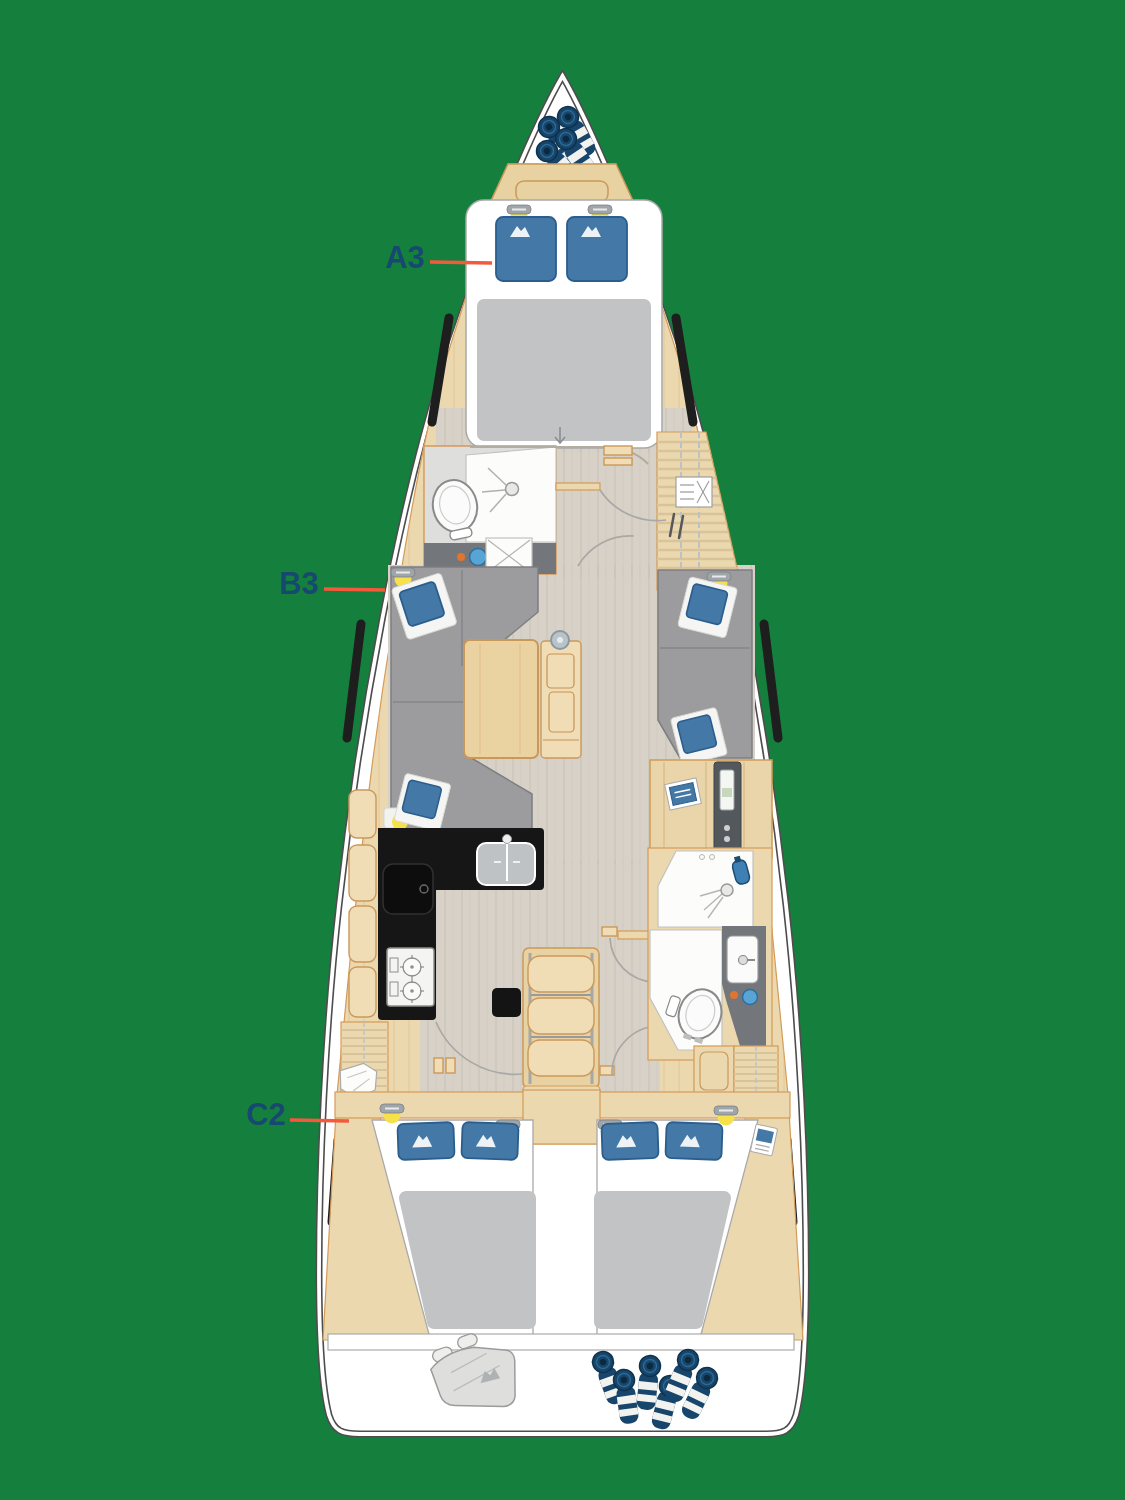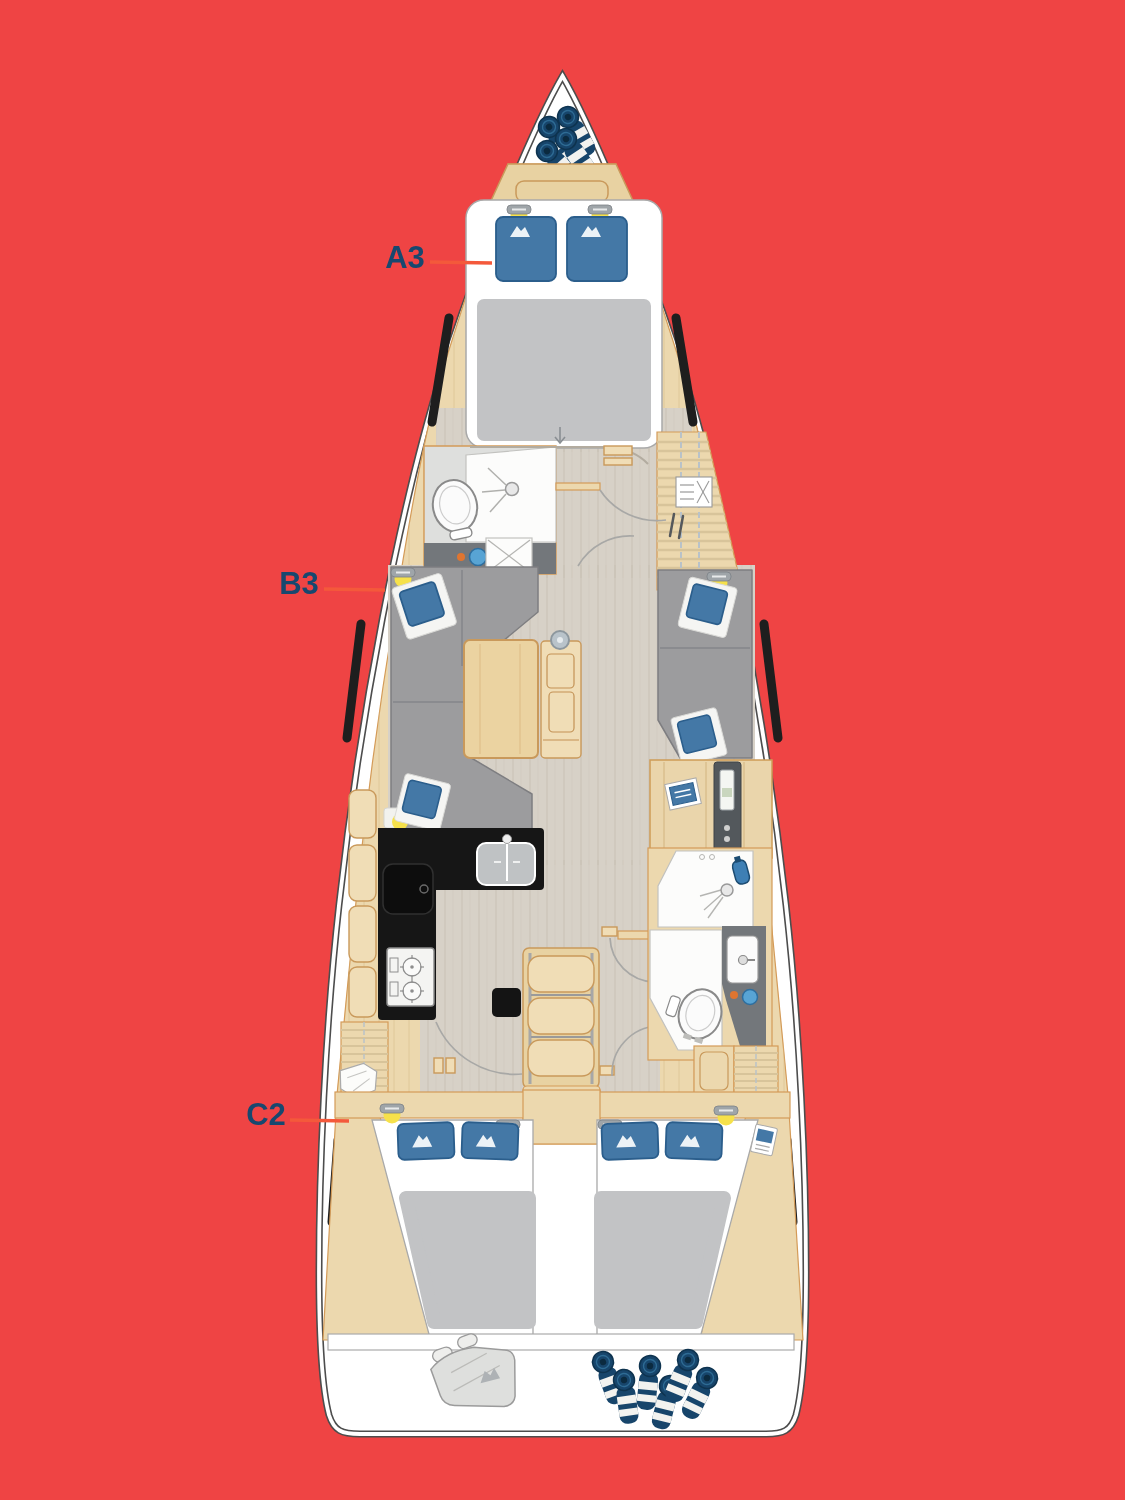--- a/index.html
+++ b/index.html
@@ -1,16 +1,16 @@
 <!DOCTYPE html>
 <html><head>
 <meta charset="utf-8">
 <style>
   html,body{margin:0;padding:0;background:#ffffff;}
-  .canvas{position:relative;width:1125px;height:1500px;background:#ef4444;overflow:hidden;}
+  .canvas{position:relative;width:1125px;height:1500px;background:#15803d;overflow:hidden;}
   svg{display:block;}
   .wood{fill:#ECD8AE;stroke:#D49B58;stroke-width:1.2;}
   .woodDark{fill:#E8D2A2;stroke:#C9995B;stroke-width:1.5;}
   .woodPanel{fill:#F0DDB6;stroke:#C9995B;stroke-width:1.4;}
   .floor{fill:#D7D1C7;}
   .gray{fill:#9C9C9E;stroke:#7E7E81;stroke-width:1.5;}
   .white{fill:#FCFCFB;stroke:#C2C2BF;stroke-width:1.2;}
   .mattress{fill:#C2C3C5;stroke:#C2C3C5;stroke-width:14;stroke-linejoin:round;}
   .cushion{fill:#4478A6;stroke:#2B5E8C;stroke-width:1.8;}
   .blanket{fill:#F5F5F3;stroke:#D9D9D6;stroke-width:1;}

